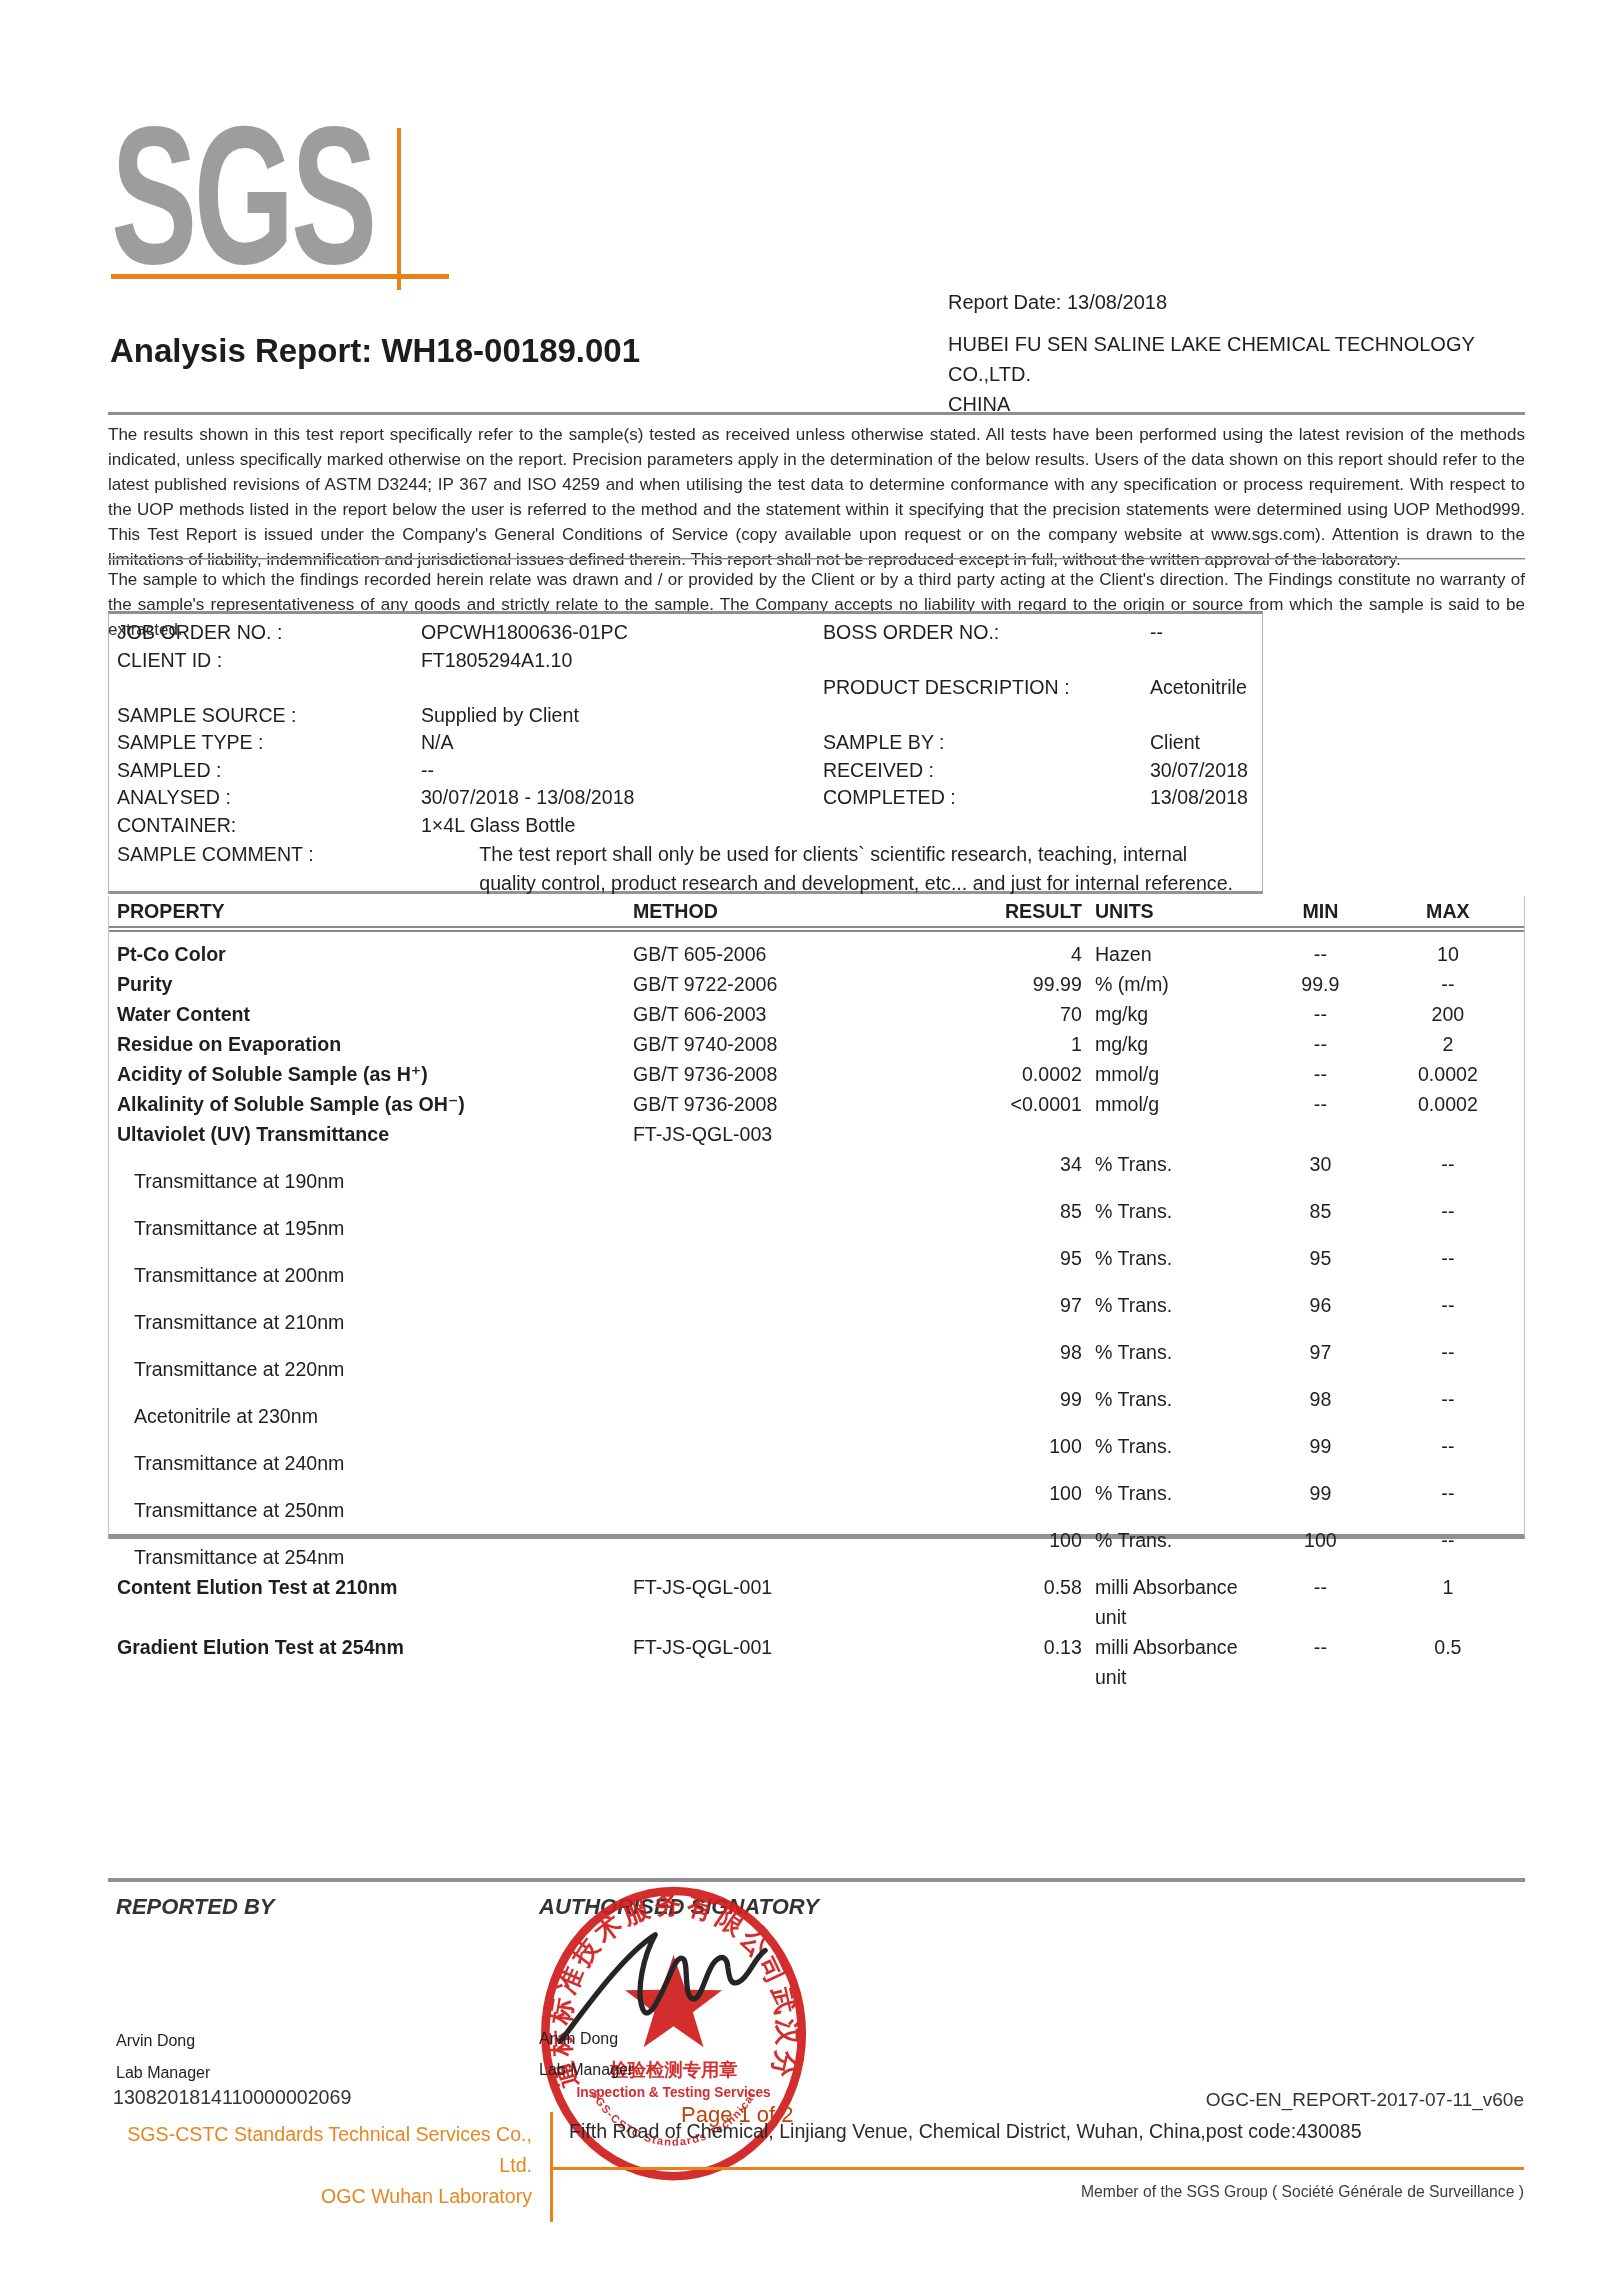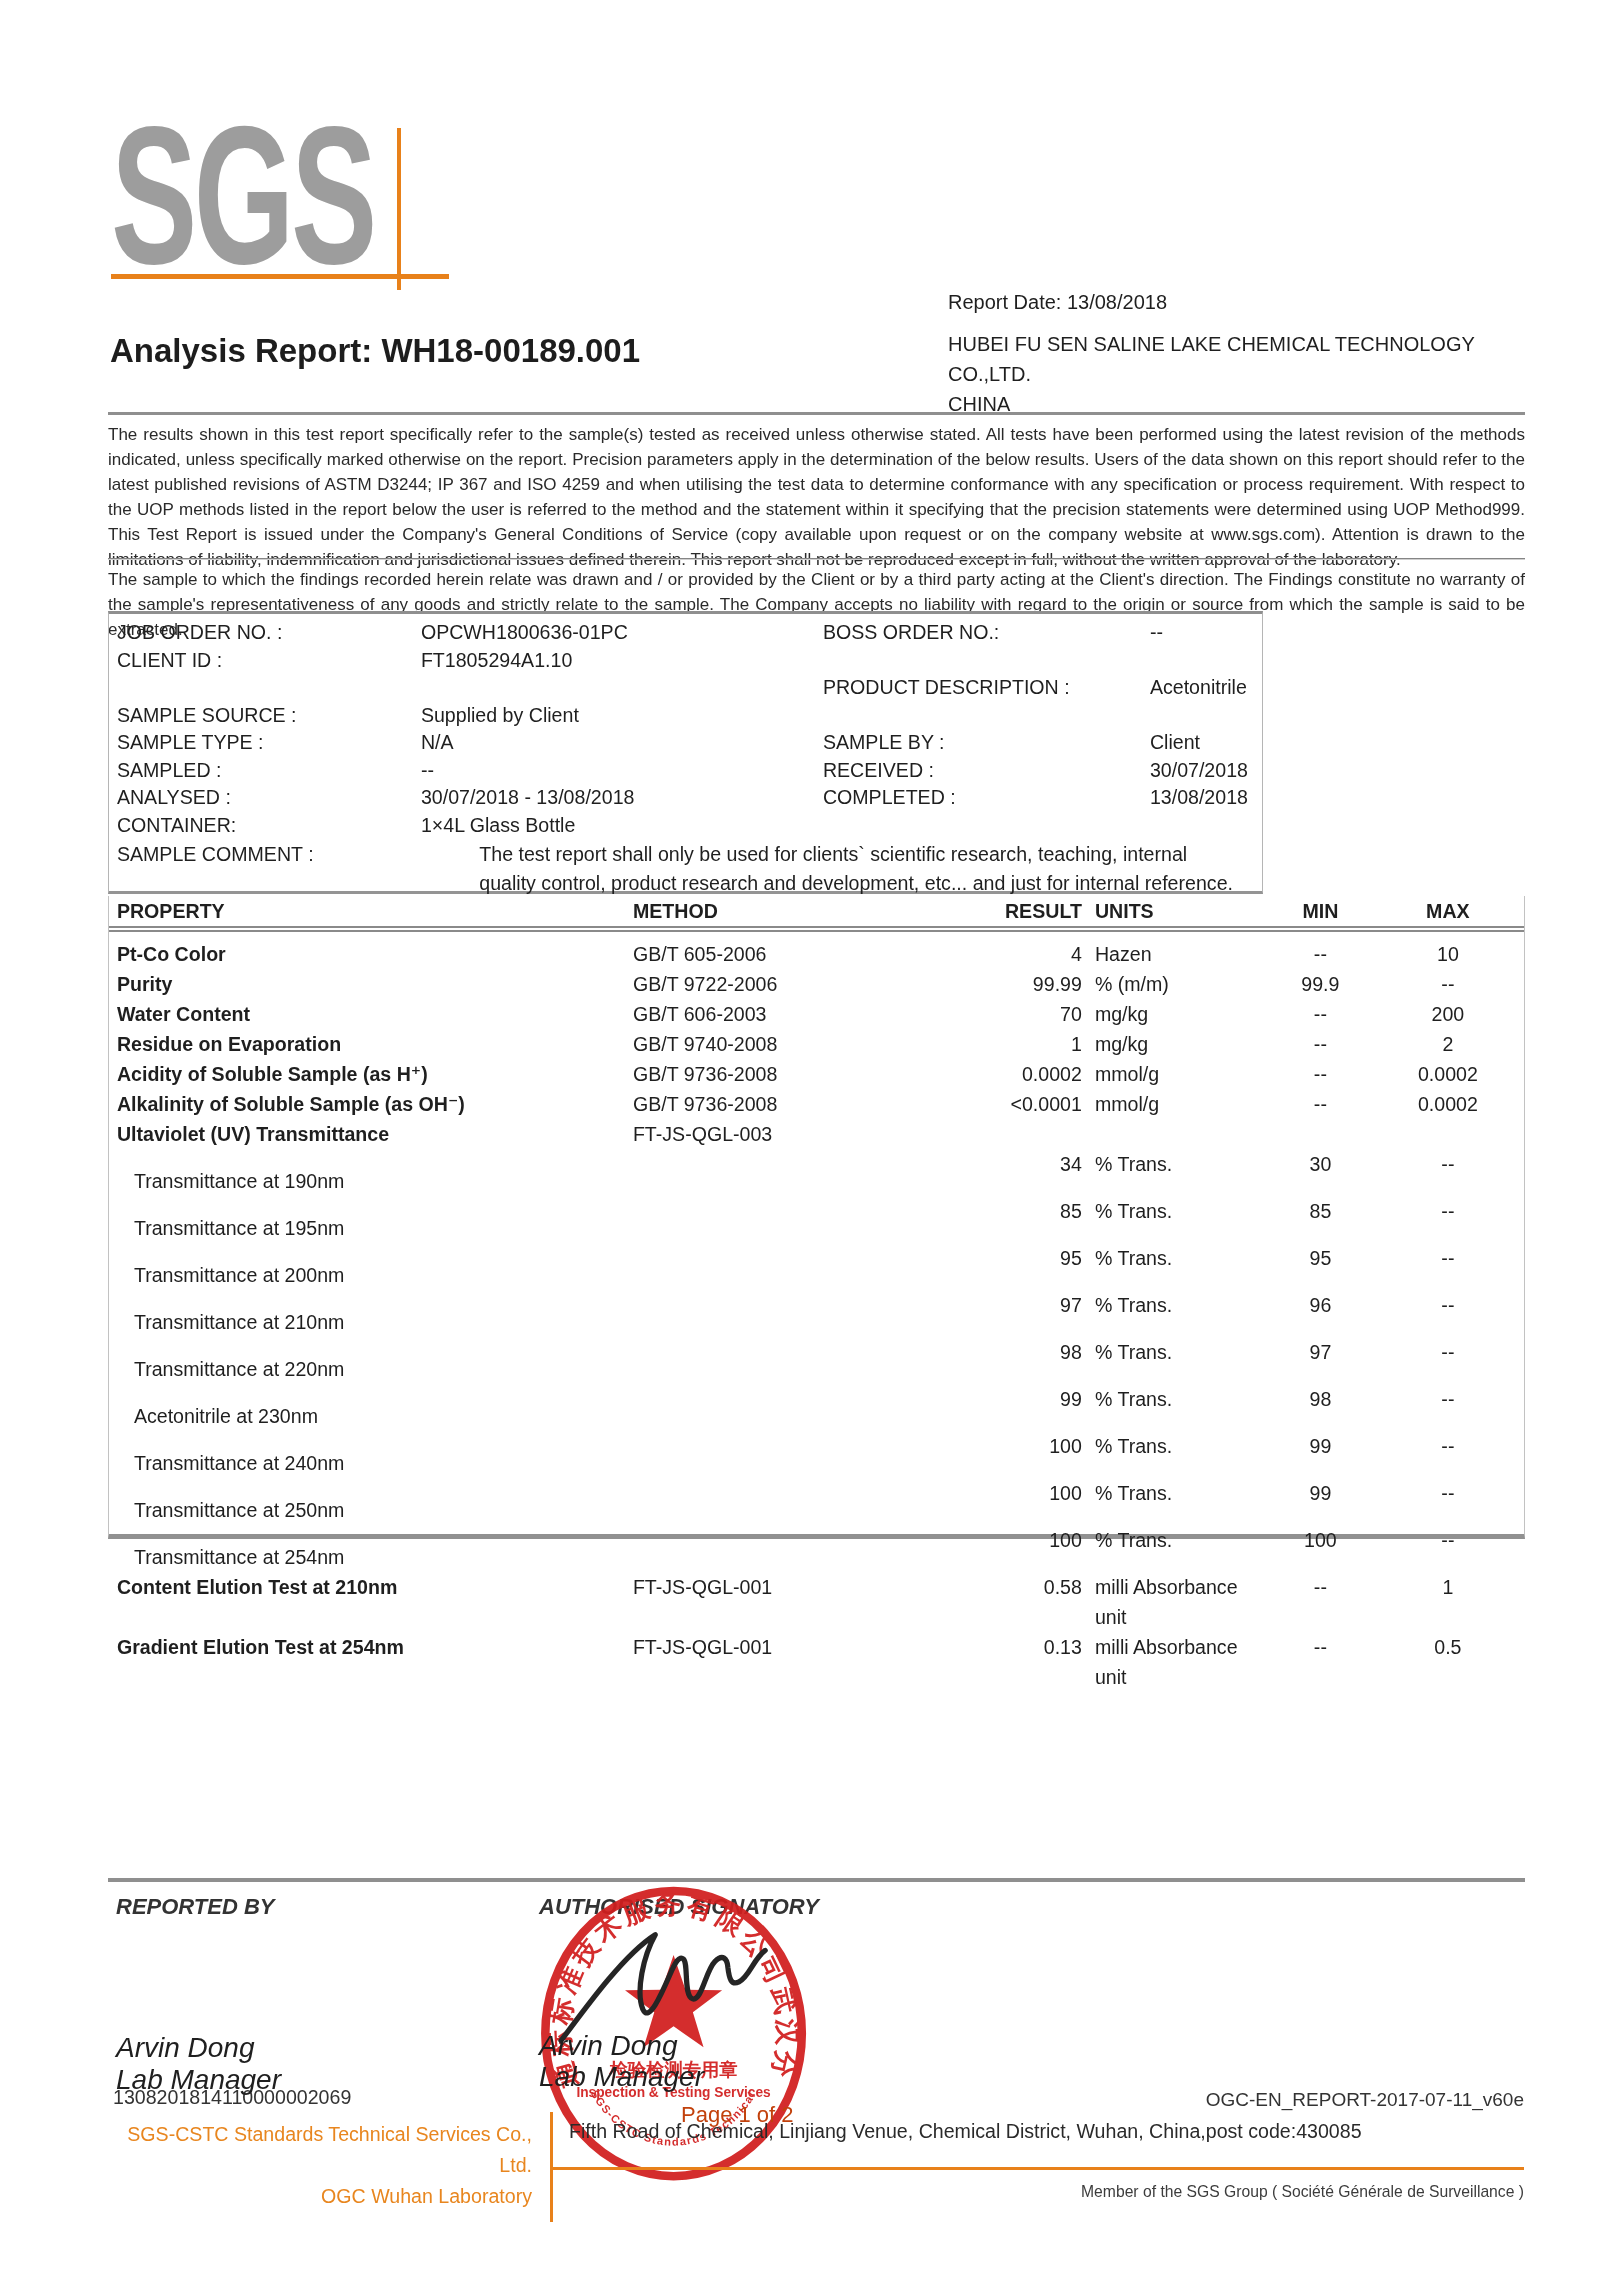--- a/index.html
+++ b/index.html
@@ -60,21 +60,21 @@
   .c-result{text-align:right;}
   .c-units{padding-left:13px;box-sizing:border-box;white-space:normal;}
   .c-min,.c-max{text-align:center;}
   .r-row.main .c-prop{font-weight:700;}
   .r-row.sub .c-prop{padding-left:17px;margin-top:17px;}
 
   
   .sig-label{position:absolute;top:1894px;font-size:22px;font-style:italic;font-weight:700;color:#333;}
   .sig-label.reported{left:116px;}
   .sig-label.authorised{left:539px;}
-  .sig-name{position:absolute;font-size:28px;color:#1f1f1f;z-index:6;font-style:italic;}
+  .sig-name{position:absolute;font-size:16px;color:#1f1f1f;z-index:6;}
   .stamp{position:absolute;left:527px;top:1885px;width:301px;height:301px;z-index:4;opacity:.93;}
   .page-label{position:absolute;left:681px;top:2102px;font-size:22px;color:#c2410c;z-index:6;}
   .report-number{position:absolute;left:113px;top:2086px;font-size:19.6px;color:#333;}
   .doc-code{position:absolute;left:870px;top:2089px;width:654px;text-align:right;font-size:19px;color:#333;}
   .footer-company{position:absolute;left:113px;top:2119px;width:419px;text-align:right;
                   font-size:19.6px;line-height:31px;color:#E8861F;z-index:6;}
   .footer-address{position:absolute;left:569px;top:2120px;font-size:19.6px;color:#2a2a2a;z-index:6;}
   .footer-div-v{position:absolute;left:550px;top:2112px;width:2.6px;height:110px;background:#E8811A;z-index:5;}
   .footer-orange-h{position:absolute;left:550px;top:2167px;width:974px;height:3.3px;background:#E8811A;z-index:5;}
   .member-note{position:absolute;left:870px;top:2183px;width:654px;text-align:right;

